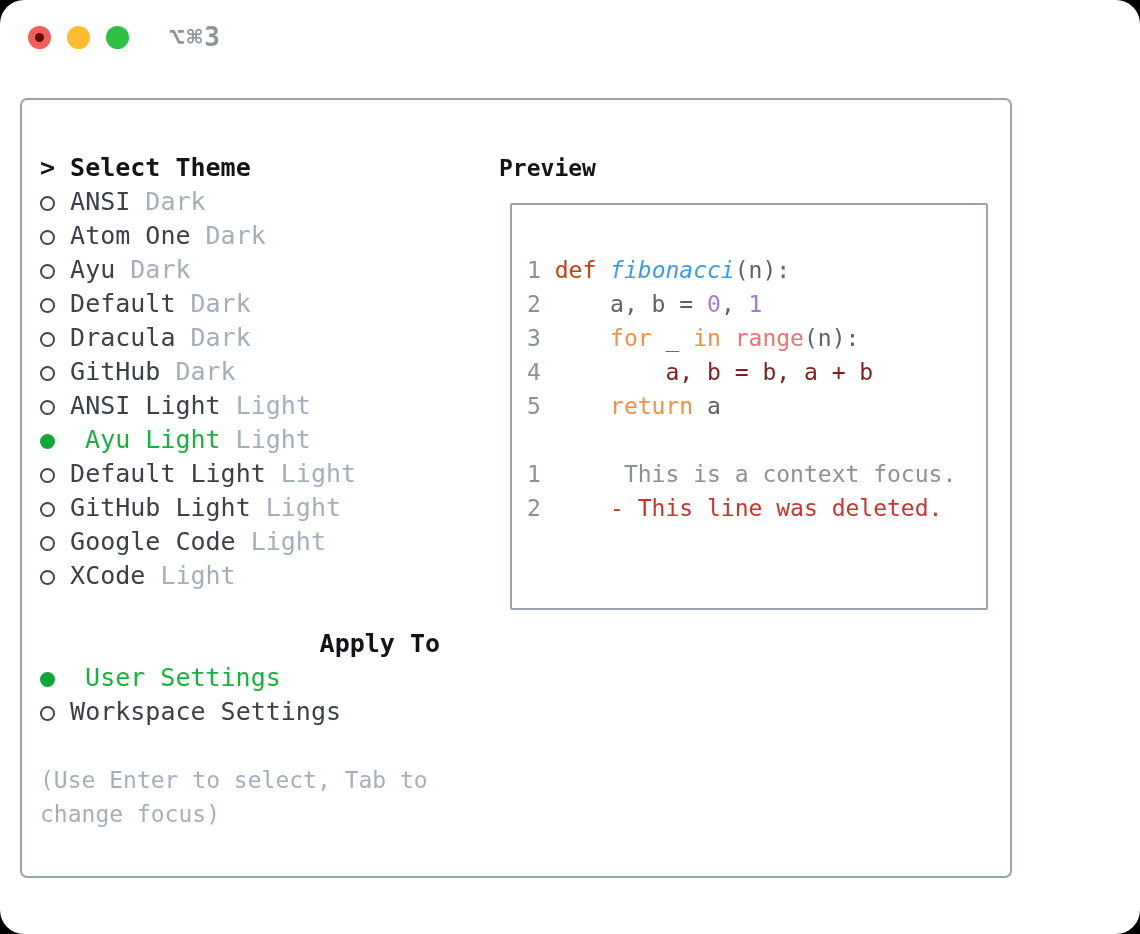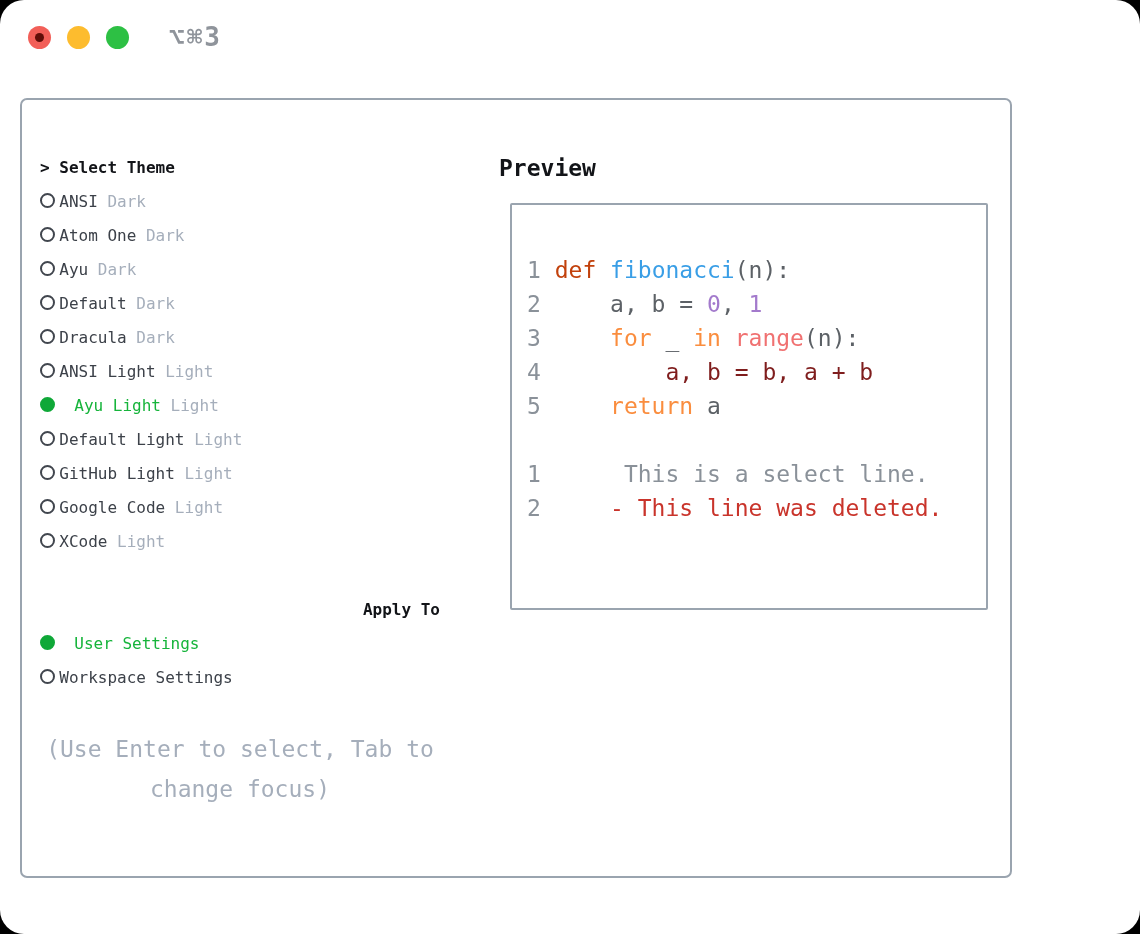--- a/index.html
+++ b/index.html
@@ -18,34 +18,34 @@
   .dot.red{background:var(--tl-red);}
   .dot.yellow{background:var(--tl-yellow);}
   .dot.green{background:var(--tl-green);}
   .dot-inner{width:9px;height:9px;border-radius:50%;background:var(--tl-red-dot);}
   .shortcut{margin-left:40px;font-size:26px;font-weight:bold;color:var(--shortcut);letter-spacing:2px;}
   
   .panel{
     position:absolute;left:20px;top:98px;width:992px;height:780px;box-sizing:border-box;
     border:2px solid var(--border);border-radius:7px;background:#fff;
   }
-  .row{height:34px;line-height:34px;font-size:16px;white-space:pre;color:var(--item);}
+  .row{height:34px;line-height:34px;font-size:25px;white-space:pre;color:var(--item);}
   .prefix{display:inline-block;width:2ch;}
   .bold{font-weight:bold;color:var(--heading);}
   .arrow{font-weight:bold;color:var(--heading);}
   
   .left-col{position:absolute;left:18px;top:51px;width:400px;}
   .radio{display:inline-block;width:15px;height:15px;box-sizing:border-box;
          border:2px solid var(--ring);border-radius:50%;vertical-align:-1px;}
   .radio.sel{background:var(--dot-green);border-color:var(--dot-green);}
   .iname{color:var(--item);}
   .iname.sel-text{color:var(--green);margin-left:15px;}
   .ivariant{color:var(--muted);margin-left:1ch;}
   .apply-title{margin-top:34px;text-align:right;}
-  .help{margin-top:34px;font-size:23px;line-height:40px;color:var(--muted);width:400px;text-align:center;}
+  .help{margin-top:34px;font-size:23px;line-height:34px;color:var(--muted);width:400px;}
   
   .preview-title{position:absolute;left:477px;top:51px;height:34px;line-height:34px;font-size:23px;}
   .preview-box{
     position:absolute;left:488px;top:103px;width:478px;height:407px;box-sizing:border-box;
     border:2px solid var(--border);border-radius:2px;overflow:hidden;
     padding:48px 0 0 15px;
   }
   .cline{height:34px;line-height:34px;font-size:23px;white-space:pre;}
   .lnum{display:inline-block;width:2ch;color:var(--lineno);}
   .spacer{height:34px;}
@@ -70,20 +70,21 @@
 
     <div class="left-col">
       <div class="row"><span class="prefix arrow">&gt;</span><span class="bold">Select Theme</span></div>
 
       <div id="theme-list">
           <div class="row item"><span class="prefix"><span class="radio"></span></span><span class="iname">ANSI</span><span class="ivariant">Dark</span></div>
           <div class="row item"><span class="prefix"><span class="radio"></span></span><span class="iname">Atom One</span><span class="ivariant">Dark</span></div>
           <div class="row item"><span class="prefix"><span class="radio"></span></span><span class="iname">Ayu</span><span class="ivariant">Dark</span></div>
           <div class="row item"><span class="prefix"><span class="radio"></span></span><span class="iname">Default</span><span class="ivariant">Dark</span></div>
           <div class="row item"><span class="prefix"><span class="radio"></span></span><span class="iname">Dracula</span><span class="ivariant">Dark</span></div>
+          <div class="row item"><span class="prefix"><span class="radio"></span></span><span class="iname">GitHub</span><span class="ivariant">Dark</span></div>
           <div class="row item"><span class="prefix"><span class="radio"></span></span><span class="iname">ANSI Light</span><span class="ivariant">Light</span></div>
           <div class="row item"><span class="prefix"><span class="radio sel"></span></span><span class="iname sel-text">Ayu Light</span><span class="ivariant">Light</span></div>
           <div class="row item"><span class="prefix"><span class="radio"></span></span><span class="iname">Default Light</span><span class="ivariant">Light</span></div>
           <div class="row item"><span class="prefix"><span class="radio"></span></span><span class="iname">GitHub Light</span><span class="ivariant">Light</span></div>
           <div class="row item"><span class="prefix"><span class="radio"></span></span><span class="iname">Google Code</span><span class="ivariant">Light</span></div>
           <div class="row item"><span class="prefix"><span class="radio"></span></span><span class="iname">XCode</span><span class="ivariant">Light</span></div>
         </div>
 
       <div class="row apply-title"><span class="prefix"></span><span class="bold">Apply To</span></div>
 
@@ -92,27 +93,27 @@
           <div class="row item"><span class="prefix"><span class="radio"></span></span><span class="iname">Workspace Settings</span></div>
         </div>
 
       <div class="help">(Use Enter to select, Tab to change focus)</div>
     </div>
 
     <div class="preview-title bold">Preview</div>
 
     <div class="preview-box">
       <div id="code-lines">
-          <div class="cline"><span class="lnum">1</span><span style="color: #c2410c;">def</span><span style="color: rgb(92, 97, 102);"> </span><span style="color: rgb(57, 158, 230);">fibonacci</span><span style="color: rgb(92, 97, 102);">(n):</span></div>
+          <div class="cline"><span class="lnum">1</span><span style="color: #c2410c;">def</span><span style="color: rgb(92, 97, 102);"> </span><span style="color: rgb(57, 158, 230); font-style: italic;">fibonacci</span><span style="color: rgb(92, 97, 102);">(n):</span></div>
           <div class="cline"><span class="lnum">2</span><span style="color: rgb(92, 97, 102);">    a, b = </span><span style="color: rgb(163, 122, 204);">0</span><span style="color: rgb(92, 97, 102);">, </span><span style="color: rgb(163, 122, 204);">1</span></div>
           <div class="cline"><span class="lnum">3</span><span style="color: rgb(92, 97, 102);">    </span><span style="color: rgb(250, 141, 62);">for</span><span style="color: rgb(92, 97, 102);"> _ </span><span style="color: rgb(250, 141, 62);">in</span><span style="color: rgb(92, 97, 102);"> </span><span style="color: rgb(240, 113, 113);">range</span><span style="color: rgb(92, 97, 102);">(n):</span></div>
           <div class="cline"><span class="lnum">4</span><span style="color: #7f1d1d;">        a, b = b, a + b</span></div>
           <div class="cline"><span class="lnum">5</span><span style="color: rgb(92, 97, 102);">    </span><span style="color: rgb(250, 141, 62);">return</span><span style="color: rgb(92, 97, 102);"> a</span></div>
         </div>
       <div class="spacer"></div>
       <div id="diff-lines">
-          <div class="cline"><span class="lnum">1</span><span style="color: rgb(138, 145, 153);">     This is a select line.</span></div>
+          <div class="cline"><span class="lnum">1</span><span style="color: rgb(138, 145, 153);">     This is a context focus.</span></div>
           <div class="cline"><span class="lnum">2</span><span style="color: rgb(201, 52, 43);">    - This line was deleted.</span></div>
         </div>
     </div>
 
   </div>
 </div>
 
 </body></html>

